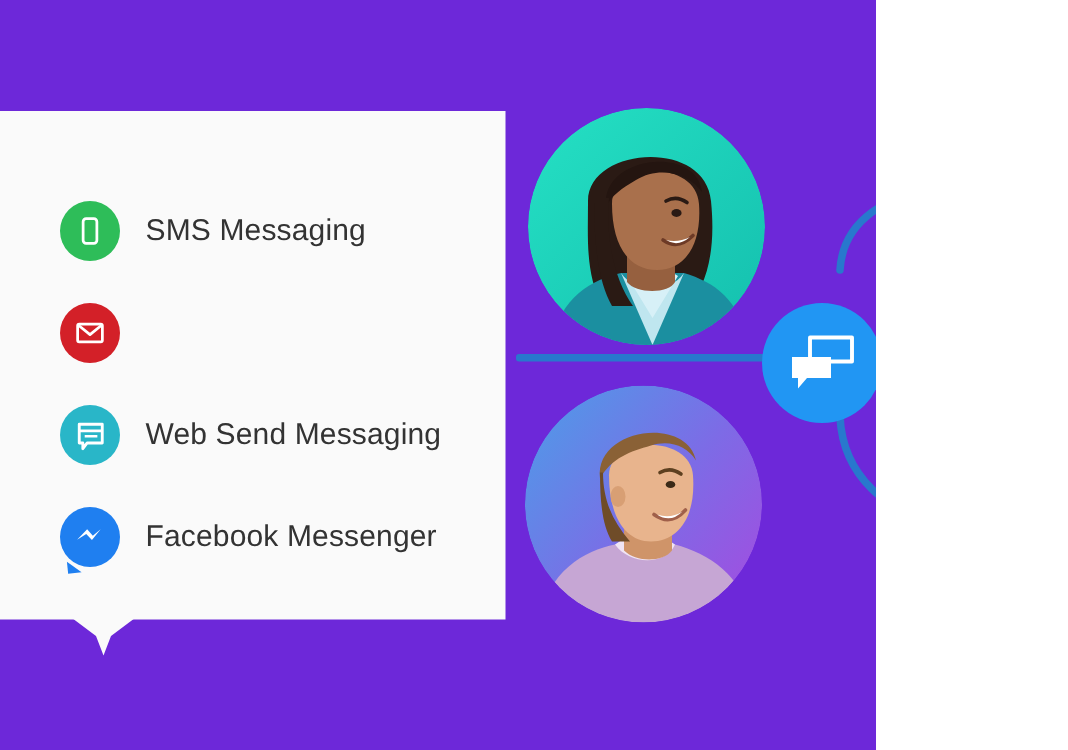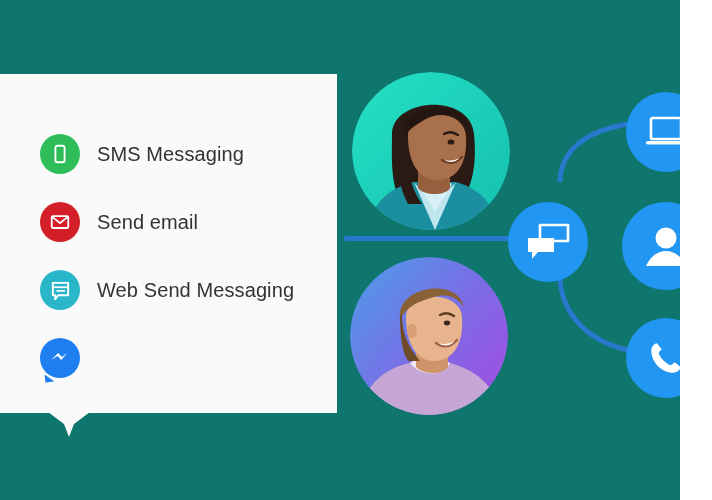--- a/index.html
+++ b/index.html
@@ -5,23 +5,23 @@
   html, body {
     margin: 0;
     padding: 0;
     background: #ffffff;
   }
   body {
     font-family: "Liberation Sans", sans-serif;
   }
   #stage {
     position: relative;
-    width: 680px;
+    width: 584px;
     height: 500px;
-    background: #0f766e;
+    background: #6d28d9;
     overflow: hidden;
   }
 
   
   .panel {
     position: absolute;
     left: 0;
     top: 74px;
     width: 337px;
     height: 339px;
@@ -137,41 +137,41 @@
         <span class="channel-label">SMS Messaging</span>
       </div>
 
       <div class="channel-row">
         <div class="channel-icon" style="background:#d32028;">
           <svg width="22" height="22" viewBox="0 0 24 24" aria-hidden="true">
             <rect x="3" y="5.5" width="18" height="13" rx="1.2" ry="1.2" fill="none" stroke="#ffffff" stroke-width="2"></rect>
             <path d="M3.6 6.4 L12 13.2 L20.4 6.4" fill="none" stroke="#ffffff" stroke-width="2" stroke-linecap="round" stroke-linejoin="round"></path>
           </svg>
         </div>
-        <span class="channel-label">Send email</span>
       </div>
 
       <div class="channel-row">
         <div class="channel-icon" style="background:#29b6c8;">
           <svg width="23" height="23" viewBox="0 0 24 24" aria-hidden="true">
             <path d="M4 4 H20 V17 H9.5 L6.5 21 V17 H4 Z" fill="none" stroke="#ffffff" stroke-width="2" stroke-linejoin="round"></path>
             <line x1="4" y1="8.6" x2="20" y2="8.6" stroke="#ffffff" stroke-width="1.8"></line>
             <line x1="7.8" y1="12.4" x2="16.6" y2="12.4" stroke="#ffffff" stroke-width="1.8"></line>
           </svg>
         </div>
         <span class="channel-label">Web Send Messaging</span>
       </div>
 
       <div class="channel-row">
         <div class="channel-icon" style="background:#1f7ff0;">
           <span class="msgr-tail"></span>
           <svg width="24" height="24" viewBox="0 0 24 24" aria-hidden="true">
             <path d="M3.4 13.9 L10.1 6.9 L13.9 11.1 L19.1 6.9 L13.3 14.0 L9.5 10.0 L3.4 13.9 Z" fill="#ffffff"></path>
           </svg>
         </div>
+        <span class="channel-label">Facebook Messenger</span>
       </div>
 
     </div>
   </div>
 
   <svg class="panel-tail" viewBox="0 0 42 26">
     <path d="M0 0 H42 L26 12 L21 25 L16 12 Z" fill="#fafafa"></path>
   </svg>
 
   <div class="avatar" style="left:352px; top:72px; width:158px; height:158px;">

